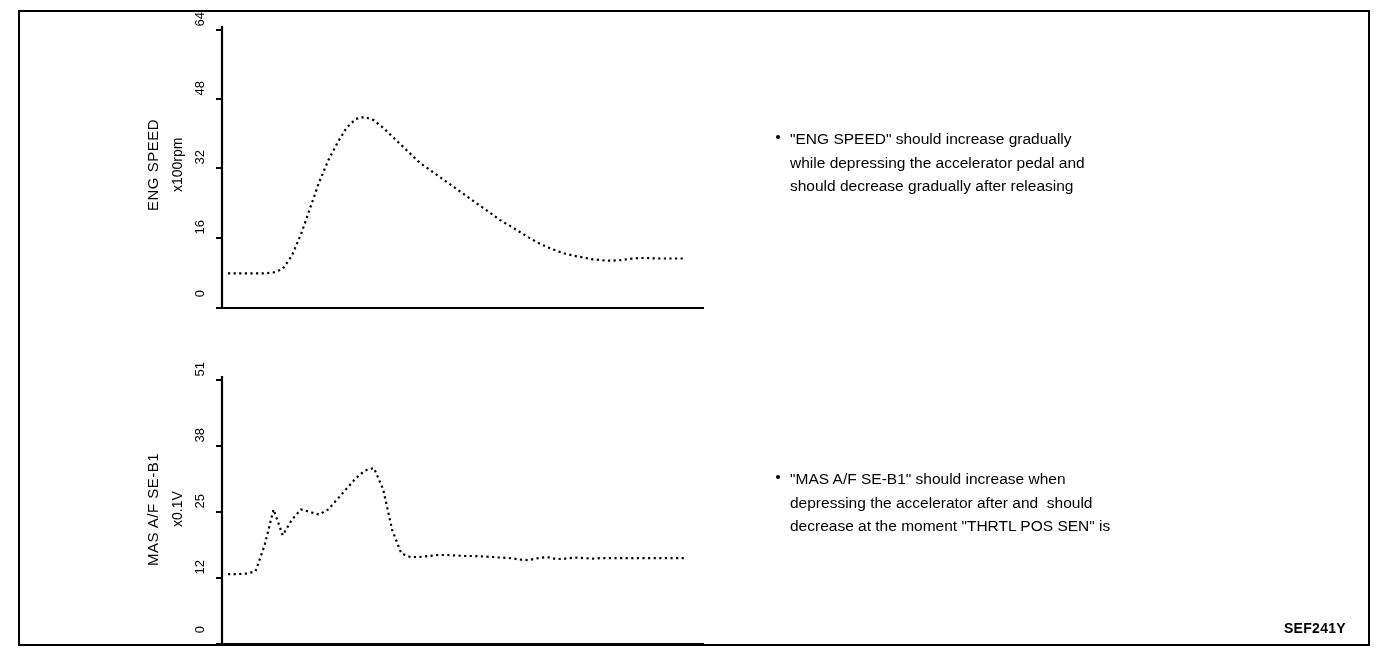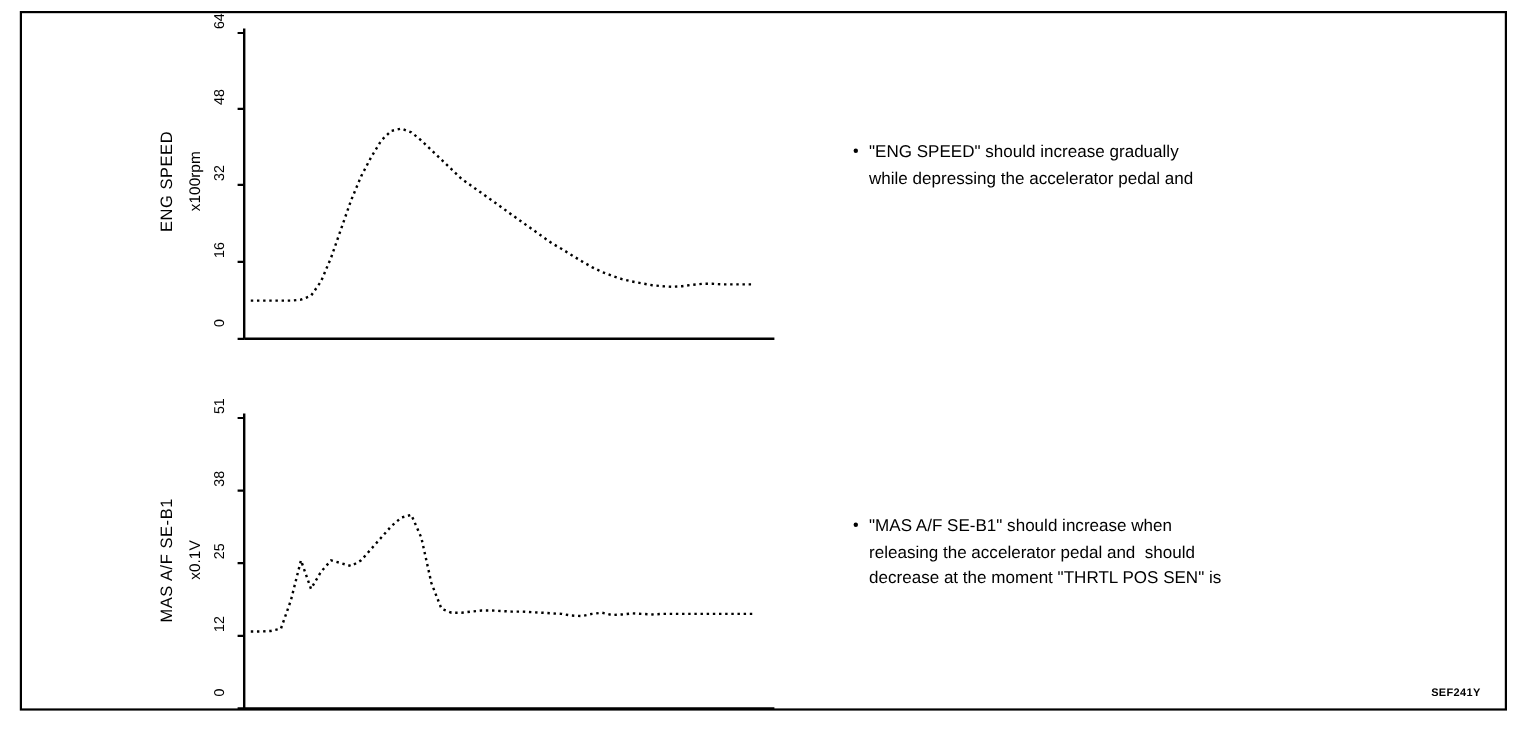--- a/index.html
+++ b/index.html
@@ -112,21 +112,21 @@
     height: 4px;
     background: #000;
     border-radius: 50%;
   }
   .note-inner { position: relative; }
   .note-line { display: block; white-space: pre; }
   .fig-code {
     position: absolute;
     right: 22px;
     bottom: 8px;
-    font-size: 10px;
+    font-size: 14px;
     font-weight: bold;
     letter-spacing: 0.3px;
   }
 </style>
 </head>
 <body>
 
 <div class="page">
   <div class="frame">
 
@@ -180,27 +180,28 @@
           <polyline id="trace-maf" fill="none" stroke="#000" stroke-width="2.2" stroke-dasharray="2.2 3.4" stroke-linecap="butt" points="14.0,204.1 23.1,204.1 32.2,203.6 41.4,201.5 50.5,175.6 59.6,139.4 68.7,165.3 77.8,149.8 87.0,139.4 96.1,142.0 105.2,144.6 114.3,139.4 123.4,129.1 132.6,118.7 141.7,108.4 150.8,100.6 159.9,98.0 169.0,118.7 178.2,160.1 187.3,183.4 196.4,187.0 205.5,187.0 214.6,186.0 223.8,185.0 232.9,185.0 242.0,185.5 251.1,186.0 260.2,186.0 269.4,186.5 278.5,187.0 287.6,187.6 296.7,188.1 305.8,189.6 315.0,190.1 324.1,188.1 333.2,187.0 342.3,189.1 351.4,188.6 360.6,187.6 369.7,188.1 378.8,188.6 387.9,188.1 397.0,188.1 406.2,188.1 415.3,188.1 424.4,188.1 433.5,188.1 442.6,188.1 451.8,188.1 460.9,188.1 470.0,188.1"></polyline>
         </svg>
       </div>
     </div>
 
     <div class="note" id="note-eng-speed">
       <div class="note-inner">
         <span class="note-bullet"></span>
         <span class="note-line">"ENG SPEED" should increase gradually</span>
         <span class="note-line">while depressing the accelerator pedal and</span>
+        <span class="note-line">should decrease gradually after releasing</span>
       </div>
     </div>
 
     <div class="note" id="note-maf">
       <div class="note-inner">
         <span class="note-bullet"></span>
         <span class="note-line">"MAS A/F SE-B1" should increase when</span>
-        <span class="note-line">releasing the accelerator pedal and  should</span>
+        <span class="note-line">depressing the accelerator after and  should</span>
         <span class="note-line">decrease at the moment "THRTL POS SEN" is</span>
       </div>
     </div>
 
     <div class="fig-code">SEF241Y</div>
   </div>
 </div>
 
 </body></html>

